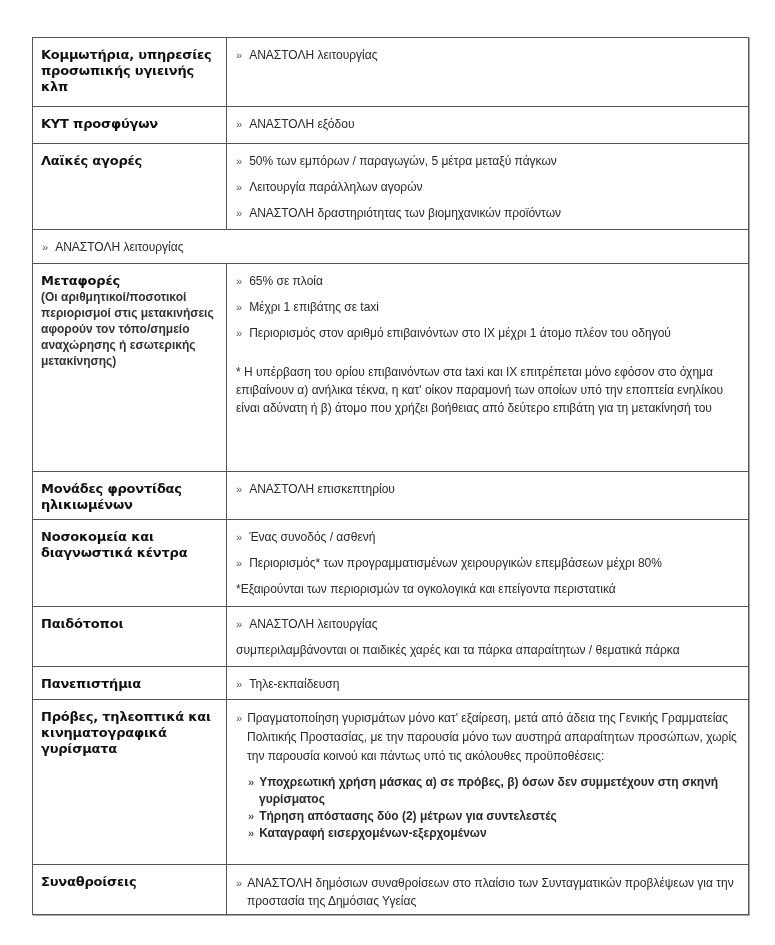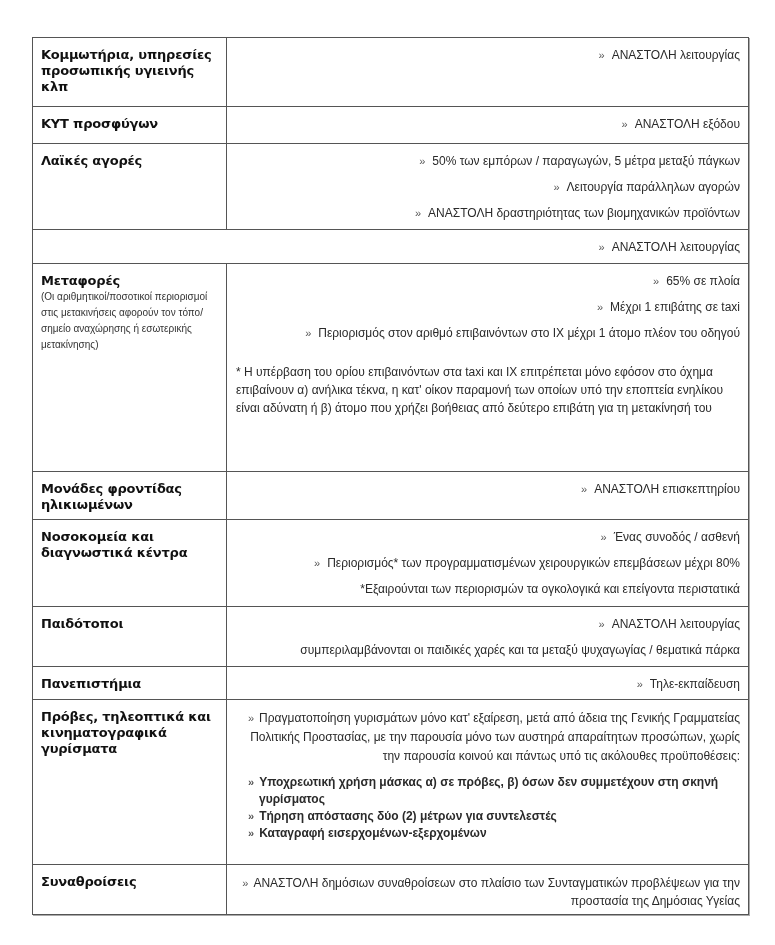--- a/index.html
+++ b/index.html
@@ -6,23 +6,23 @@
   body { width: 775px; height: 945px; position: relative; overflow: hidden;
          font-family: "Liberation Sans", "DejaVu Sans", sans-serif; color: #222; }
   .tbl { position: absolute; left: 32px; top: 37px; width: 715px;
          border: 1.5px solid #555; border-collapse: collapse; box-shadow: 1px 1px 0 #aaa; }
   .row { display: flex; border-top: 1.5px solid #555; }
   .row:first-child { border-top: none; }
   .lbl { width: 194px; flex: 0 0 194px; border-right: 1.5px solid #555;
          padding: 9px 7px 8px 8px; box-sizing: border-box; }
   .lbl-title { font-weight: bold; font-size: 13px; line-height: 16px; color: #111;
                font-family: "DejaVu Sans", sans-serif; letter-spacing: -0.2px; }
-  .lbl-sub { font-size: 10px; line-height: 16px; color: #333; }
+  .lbl-sub { font-size: 12px; line-height: 16px; color: #333; font-weight: bold; }
   .val { flex: 1; padding: 9px 8px 7px 9px; box-sizing: border-box; font-size: 12px; color: #2a2a2a; }
-  .item { line-height: 16px; margin-bottom: 10px; text-align: right; }
+  .item { line-height: 16px; margin-bottom: 10px; }
   .item:last-child { margin-bottom: 0; }
   .item.b::before { content: "»"; color: #555; margin-right: 7px; font-size: 11px; }
   .item.hang { padding-left: 11px; text-indent: -11px; }
   .item.hang::before { content: "»"; color: #555; margin-right: 5px; font-size: 11px; }
   .sub { padding-left: 12px; margin-top: -2px; font-weight: bold; }
   .sub .si { line-height: 17px; padding-left: 11px; text-indent: -11px; }
   .sub .si::before { content: "»"; color: #555; margin-right: 5px; font-size: 11px; }
   .note { line-height: 18px; margin-top: 22px; }
 </style>
 </head>
@@ -97,21 +97,21 @@
       <div class="item">*Εξαιρούνται των περιορισμών τα ογκολογικά και επείγοντα περιστατικά</div>
     </div>
   </div>
 
   <div class="row" style="height:59px">
     <div class="lbl">
       <div class="lbl-title">Παιδότοποι</div>
     </div>
     <div class="val">
       <div class="item b">ΑΝΑΣΤΟΛΗ λειτουργίας</div>
-      <div class="item">συμπεριλαμβάνονται οι παιδικές χαρές και τα μεταξύ ψυχαγωγίας / θεματικά πάρκα</div>
+      <div class="item">συμπεριλαμβάνονται οι παιδικές χαρές και τα πάρκα απαραίτητων / θεματικά πάρκα</div>
     </div>
   </div>
 
   <div class="row" style="height:32px">
     <div class="lbl">
       <div class="lbl-title">Πανεπιστήμια</div>
     </div>
     <div class="val">
       <div class="item b">Τηλε-εκπαίδευση</div>
     </div>

